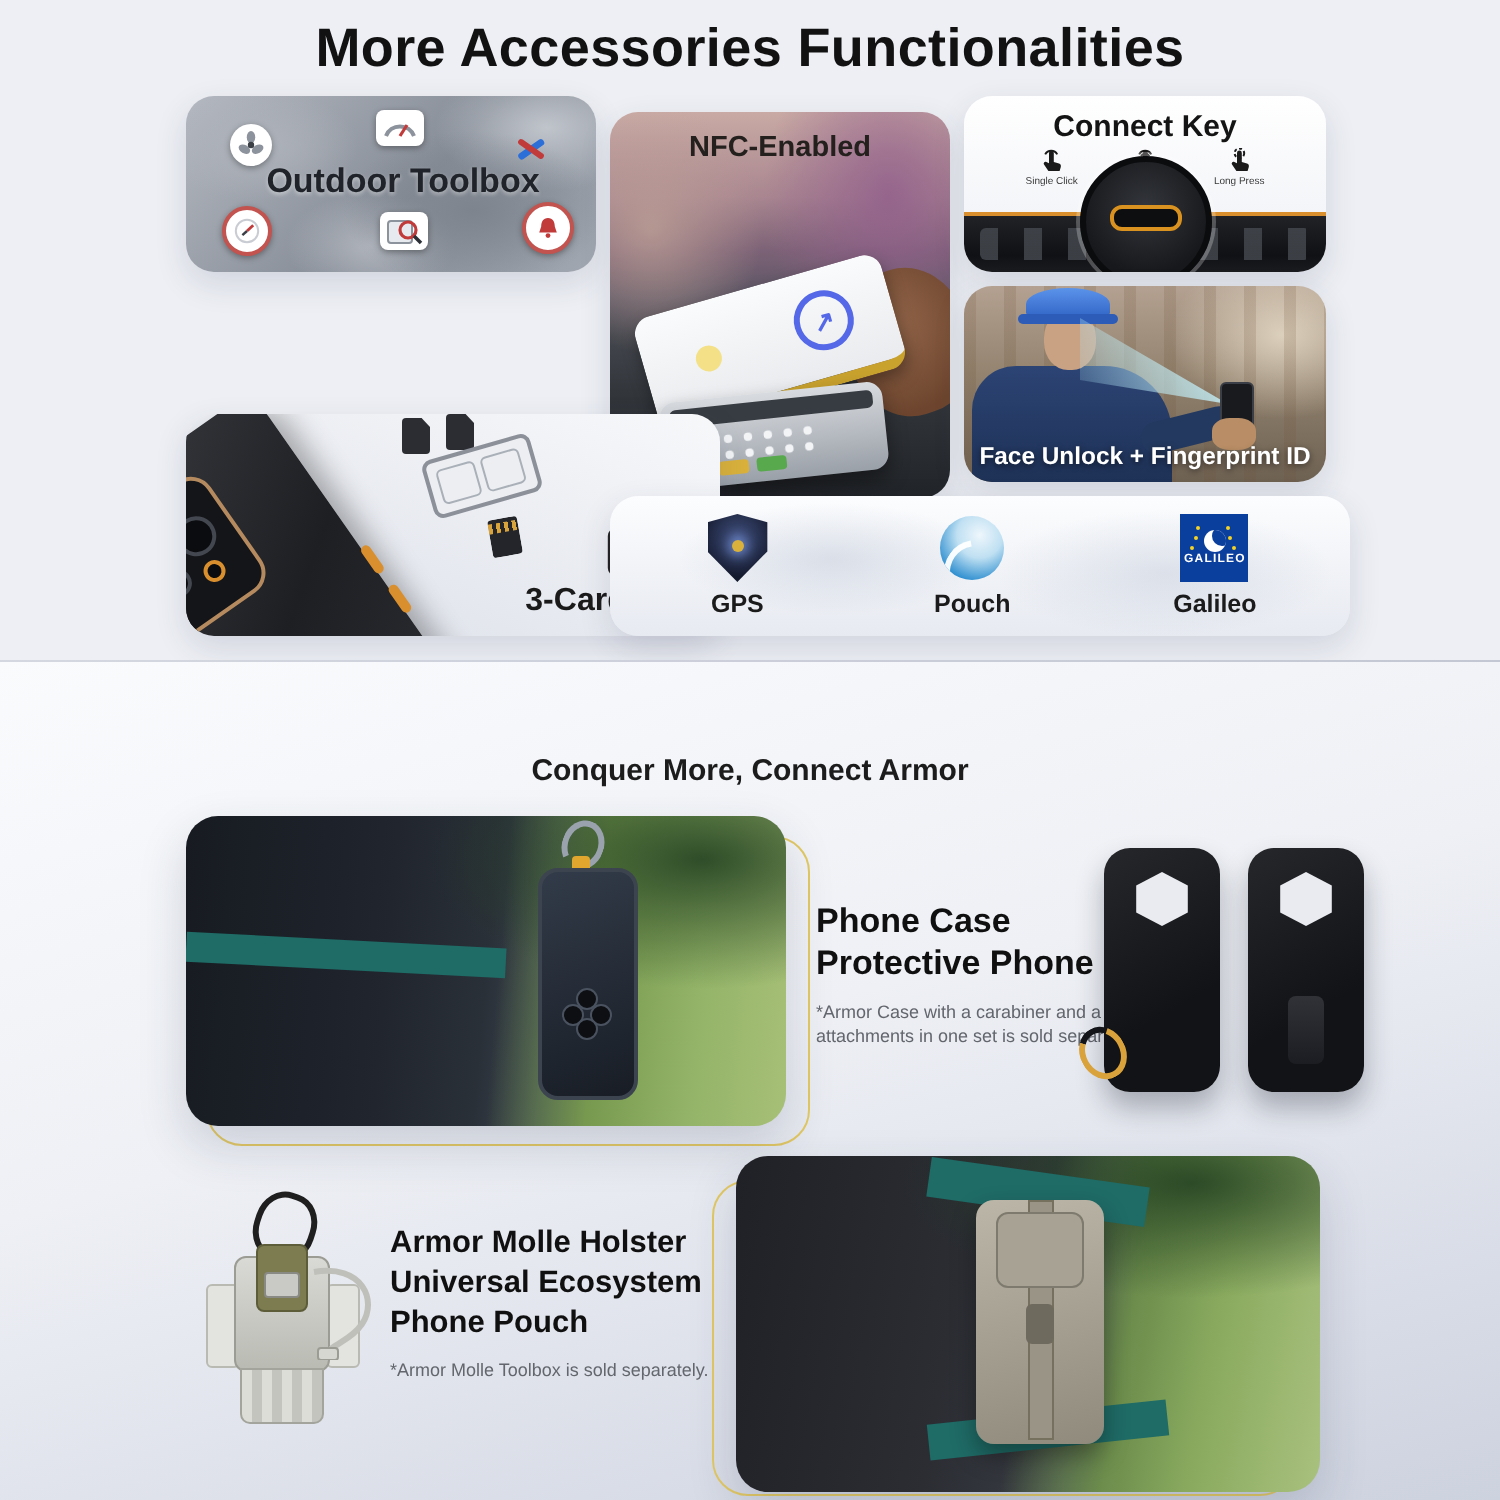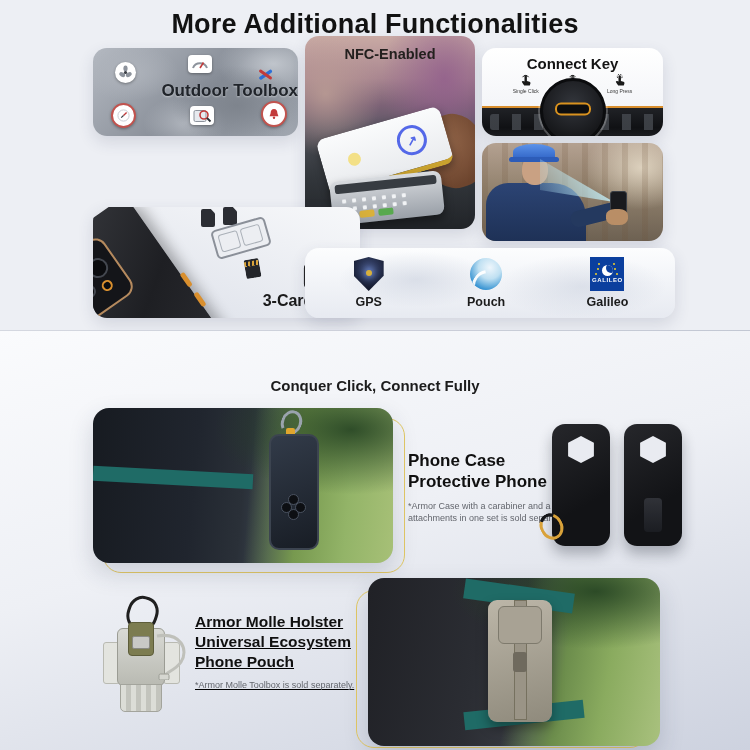--- a/index.html
+++ b/index.html
@@ -13,27 +13,27 @@
   .sec1-title{left:0;right:0;top:9px;text-align:center;font-size:27px;font-weight:bold;color:#121212;letter-spacing:.2px;}
 
   
   .toolbox{left:93px;top:48px;width:205px;height:88px;
     background:
       radial-gradient(70px 40px at 18% 28%, #aeb3bb 0%, transparent 70%),
       radial-gradient(90px 55px at 70% 65%, #7e848d 0%, transparent 72%),
       radial-gradient(60px 38px at 45% 85%, #b0b5bd 0%, transparent 70%),
       radial-gradient(80px 45px at 88% 18%, #c0c5cc 0%, transparent 70%),
       linear-gradient(135deg,#b4b9c1,#878d97 55%,#a2a8b1);}
-  .toolbox-label{left:0;right:0;top:33px;text-align:right;font-size:17px;font-weight:bold;color:#20242a;text-shadow:0 1px 2px rgba(255,255,255,.45);padding-left:12px;}
+  .toolbox-label{left:0;right:0;top:33px;text-align:center;font-size:17px;font-weight:bold;color:#20242a;text-shadow:0 1px 2px rgba(255,255,255,.45);padding-left:12px;}
   .chip{position:absolute;display:flex;align-items:center;justify-content:center;background:#fff;box-shadow:0 1px 3px rgba(0,0,0,.35);}
   .chip.round{border-radius:50%;}
   .chip.sq{border-radius:4px;}
 
   
-  .nfc{left:305px;top:36px;width:170px;height:193px;
+  .nfc{left:305px;top:56px;width:170px;height:193px;
     background:
       radial-gradient(90px 120px at 82% 22%, rgba(146,95,140,.85), transparent 70%),
       radial-gradient(80px 90px at 12% 30%, rgba(190,160,150,.8), transparent 70%),
       linear-gradient(180deg,#c9aaa4 0%,#a98690 22%,#7c6276 36%,#5b5664 48%,#43464d 58%,#33373c 72%,#212428 100%);}
   .nfc-label{left:0;right:0;top:10px;text-align:center;font-size:14.5px;font-weight:bold;color:#23201e;}
   .nfc-phone{left:16px;top:86px;width:128px;height:54px;transform:rotate(-16deg);background:linear-gradient(180deg,#fafbfc,#e9ebee);border-radius:9px;border-bottom:5px solid #c9a22e;box-shadow:0 4px 8px rgba(0,0,0,.35);}
   .nfc-ring{position:absolute;right:20px;top:11px;width:24px;height:24px;border:3px solid #5468e8;border-radius:50%;display:flex;align-items:center;justify-content:center;color:#5468e8;font-size:13px;font-weight:bold;}
   .nfc-dot{position:absolute;left:26px;top:22px;width:13px;height:13px;border-radius:50%;background:#f3e087;}
   .nfc-hand{right:-10px;top:78px;width:62px;height:74px;border-radius:46%;transform:rotate(-18deg);background:radial-gradient(circle at 40% 35%, #93664a, #6d452e 75%);}
   .terminal{left:26px;top:140px;width:112px;height:44px;transform:rotate(-6deg);border-radius:8px;background:linear-gradient(180deg,#d8dbdf,#9aa0a8);box-shadow:0 5px 10px rgba(0,0,0,.4);}
@@ -141,42 +141,42 @@
 
   .molle-prod{left:95px;top:596px;width:95px;height:118px;}
   .m-carab{position:absolute;left:32px;top:0;width:25px;height:29px;border:3.5px solid #1f1f1f;border-radius:45%;transform:rotate(18deg);}
   .m-wing{position:absolute;top:46px;width:15px;height:40px;background:#e3e4df;border:1px solid #b9bab2;border-radius:3px;}
   .m-body{position:absolute;left:22px;top:32px;width:46px;height:56px;border-radius:6px;background:linear-gradient(180deg,#d9dad5,#b9bab2);border:1px solid #9b9c94;}
   .m-clip{position:absolute;left:33px;top:26px;width:24px;height:32px;border-radius:4px;background:#7c7c50;border:1px solid #5d5d3a;}
   .m-buckle{position:absolute;left:37px;top:40px;width:16px;height:11px;border-radius:2px;background:#c9c9c6;border:1px solid #8a8a84;}
   .m-flap{position:absolute;left:25px;top:88px;width:40px;height:26px;border-radius:0 0 5px 5px;background:repeating-linear-gradient(90deg,#dcddd7 0 5px,#c3c4bd 5px 10px);border:1px solid #a3a49c;}
   .m-cable{position:absolute;left:60px;top:36px;}
 
-  .molle-text{left:195px;top:612px;text-decoration:underline;}
+  .molle-text{left:195px;top:612px;}
   .molle-title{font-size:15.5px;font-weight:bold;color:#101010;line-height:1.3;}
 
   .ph2{left:368px;top:578px;width:292px;height:168px;
     background:
       radial-gradient(200px 80px at 78% 8%, rgba(36,66,34,.9), transparent 72%),
       linear-gradient(100deg, transparent 50%, #6c8d4c 66%, #8aab5f 80%, #a9c17e 100%),
       linear-gradient(100deg, #202126 0%, #2b2d33 38%, #34373e 52%, #434a52 60%);
     background-color:#7a9a58;}
   .ph2-strap{position:absolute;left:96px;top:8px;width:110px;height:20px;background:#1f6b66;transform:rotate(8deg);}
   .ph2-strap2{position:absolute;left:96px;top:128px;width:120px;height:18px;background:#1f6b66;transform:rotate(-6deg);}
   .pouch{position:absolute;left:120px;top:22px;width:64px;height:122px;border-radius:9px;background:linear-gradient(165deg,#bcb6a8,#8f8a7c);box-shadow:0 6px 12px rgba(0,0,0,.35);}
   .pouch .flap{position:absolute;left:10px;top:6px;width:42px;height:36px;border-radius:6px;background:#a8a294;border:1px solid #7e7a6d;}
   .pouch .strapv{position:absolute;left:26px;top:0;width:11px;height:118px;background:#9a9486;border:1px solid #76715f;}
   .pouch .buckle{position:absolute;left:25px;top:52px;width:14px;height:20px;border-radius:3px;background:#6f6a5e;}
 </style>
 </head>
 <body>
 
 <div class="canvas">
 
-  <div class="abs sec1-title">More Additional Functionalities</div>
+  <div class="abs sec1-title">More Accessories Functionalities</div>
 
   <div class="card toolbox shadow">
     <div class="chip round" style="left:22px;top:14px;width:21px;height:21px;">
       <svg width="15" height="15" viewBox="0 0 15 15">
           <g fill="#8d939c">
             <ellipse cx="7.5" cy="3.6" rx="2.1" ry="3.1"></ellipse>
             <ellipse cx="4.2" cy="9.6" rx="2.1" ry="3.1" transform="rotate(120 4.2 9.6)"></ellipse>
             <ellipse cx="10.8" cy="9.6" rx="2.1" ry="3.1" transform="rotate(-120 10.8 9.6)"></ellipse>
           </g>
           <circle cx="7.5" cy="7.5" r="1.6" fill="#3b3f46"></circle>
@@ -269,20 +269,21 @@
 
   <div class="card face shadow">
     <div class="abs shirt"></div>
     <div class="abs head"></div>
     <div class="abs hat"></div>
     <div class="abs hat-brim"></div>
     <div class="abs beam"></div>
     <div class="abs arm"></div>
     <div class="abs face-phone"></div>
     <div class="abs face-hand"></div>
+    <div class="abs face-label">Face Unlock + Fingerprint ID</div>
   </div>
 
   <div class="card slot shadow">
     <div class="abs slot-phone">
       <div class="cam">
 
         <span class="lens" style="left:28px;top:16px;width:16px;height:16px;"></span>
         <span class="lens" style="left:10px;top:33px;width:10px;height:10px;"></span>
         <span class="lens" style="left:30px;top:40px;width:7px;height:7px;border-color:#d98f2e;"></span>
       </div>
@@ -333,21 +334,21 @@
             <span class="gal-stars"></span>
             <span class="crescent"></span>
             <span class="gal-text">GALILEO</span>
           </div>
       </div>
       <span class="name">Galileo</span>
     </div>
   </div>
 
   <div class="abs sec2-bg"></div>
-  <div class="abs sec2-sub">Conquer Click, Connect Fully</div>
+  <div class="abs sec2-sub">Conquer More, Connect Armor</div>
 
   <div class="yframe" style="left:103px;top:418px;width:300px;height:153px;"></div>
   <div class="photo ph1">
     <div class="abs strap-teal"></div>
     <div class="abs acarab"></div>
     <div class="abs aclip"></div>
     <div class="abs acase-phone">
       <div class="acase-cams">
         <span style="left:7px;top:0;"></span>
           <span style="left:0;top:8px;"></span>

